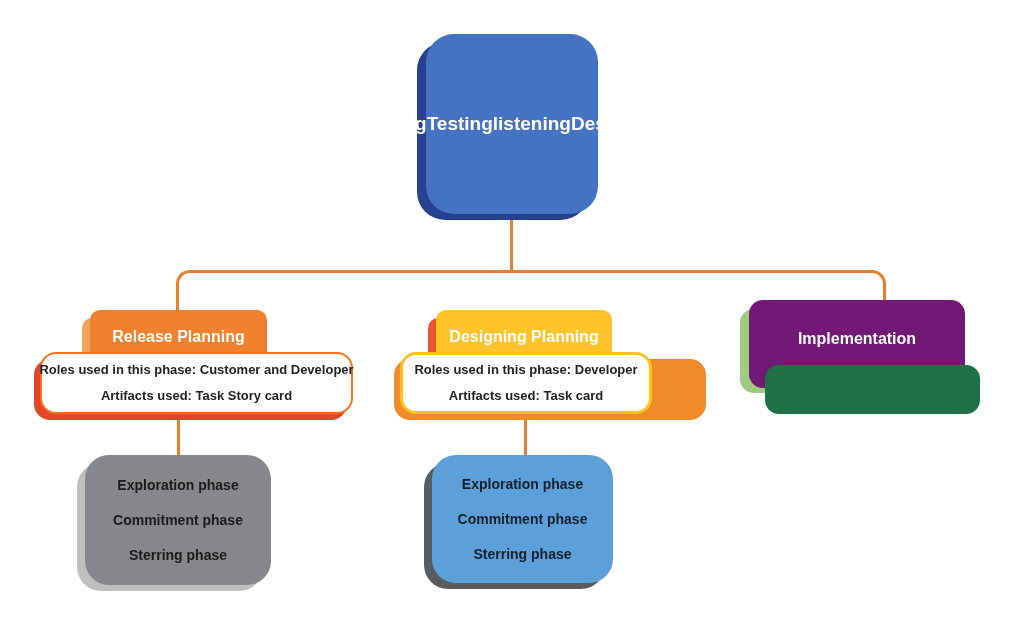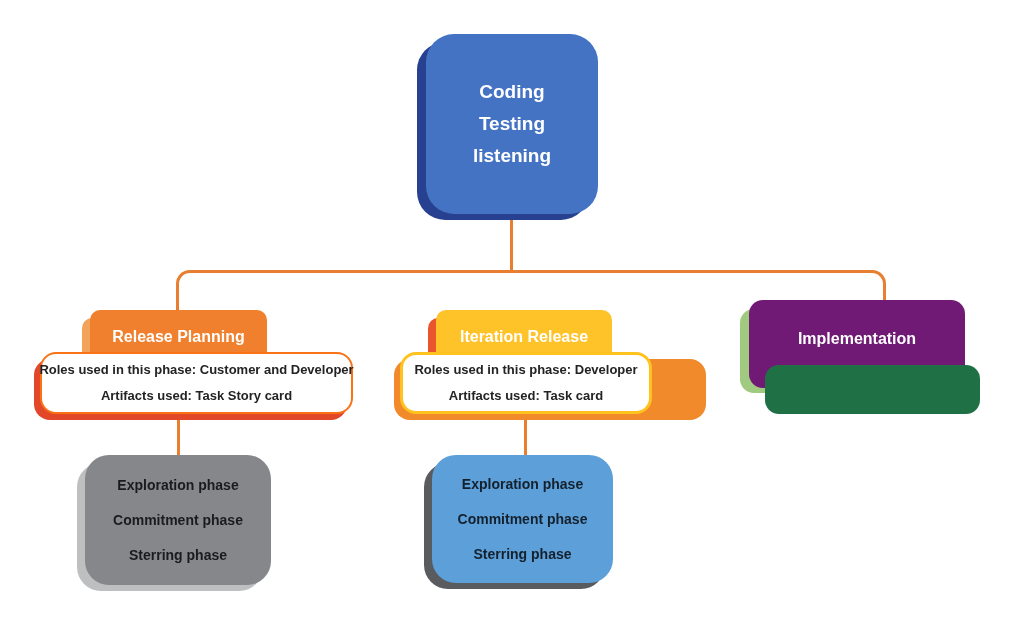--- a/index.html
+++ b/index.html
@@ -19,21 +19,21 @@
     border-left:3px solid #e87e2f;
     border-right:3px solid #e87e2f;
     border-radius:14px 14px 0 0;
     background:transparent;
   }
 
   
   .root-shadow{left:417px;top:42px;width:172px;height:178px;border-radius:28px;background:#27408f;}
   .root-main{
     left:426px;top:34px;width:172px;height:180px;border-radius:28px;background:#4573c4;
-    display:flex;flex-direction:column;justify-content:center;align-items:center;
+    display:flex;justify-content:center;align-items:center;
   }
   .root-main .nline{color:#ffffff;font-size:19px;font-weight:bold;line-height:32px;text-align:center;}
 
   
   .hdr{display:flex;justify-content:center;align-items:flex-start;border-radius:10px;}
   .hdr .htxt{color:#ffffff;font-size:16px;font-weight:bold;margin-top:18px;white-space:nowrap;}
 
   
   .detail{
     background:#ffffff;border-radius:16px;
@@ -82,41 +82,42 @@
   <div class="abs bracket" style="left:176px;top:270px;width:710px;height:30px;"></div>
   <div class="abs line" style="left:176px;top:298px;width:3px;height:14px;"></div>
   <div class="abs line" style="left:177px;top:414px;width:3px;height:42px;"></div>
   <div class="abs line" style="left:524px;top:414px;width:3px;height:42px;"></div>
 
   <div class="abs root-shadow"></div>
   <div class="abs root-main">
     <div class="nline">Coding</div>
     <div class="nline">Testing</div>
     <div class="nline">listening</div>
+    <div class="nline">Designing</div>
   </div>
 
   <div class="abs rel-accent"></div>
   <div class="abs hdr rel-hdr">
     <div class="htxt">Release Planning</div>
   </div>
   <div class="abs rel-detail-shadow"></div>
   <div class="abs detail rel-detail">
     <div class="dline">Roles used in this phase: Customer and Developer</div>
     <div class="dline">Artifacts used: Task Story card</div>
   </div>
   <div class="abs rel-phase-shadow"></div>
   <div class="abs phasebox rel-phase">
     <div class="pline">Exploration phase</div>
     <div class="pline">Commitment phase</div>
     <div class="pline">Sterring phase</div>
   </div>
 
   <div class="abs it-accent"></div>
   <div class="abs hdr it-hdr">
-    <div class="htxt">Iteration Release</div>
+    <div class="htxt">Designing Planning</div>
   </div>
   <div class="abs it-detail-shadow"></div>
   <div class="abs detail it-detail">
     <div class="dline">Roles used in this phase: Developer</div>
     <div class="dline">Artifacts used: Task card</div>
   </div>
   <div class="abs it-phase-shadow"></div>
   <div class="abs phasebox it-phase">
     <div class="pline">Exploration phase</div>
     <div class="pline">Commitment phase</div>

